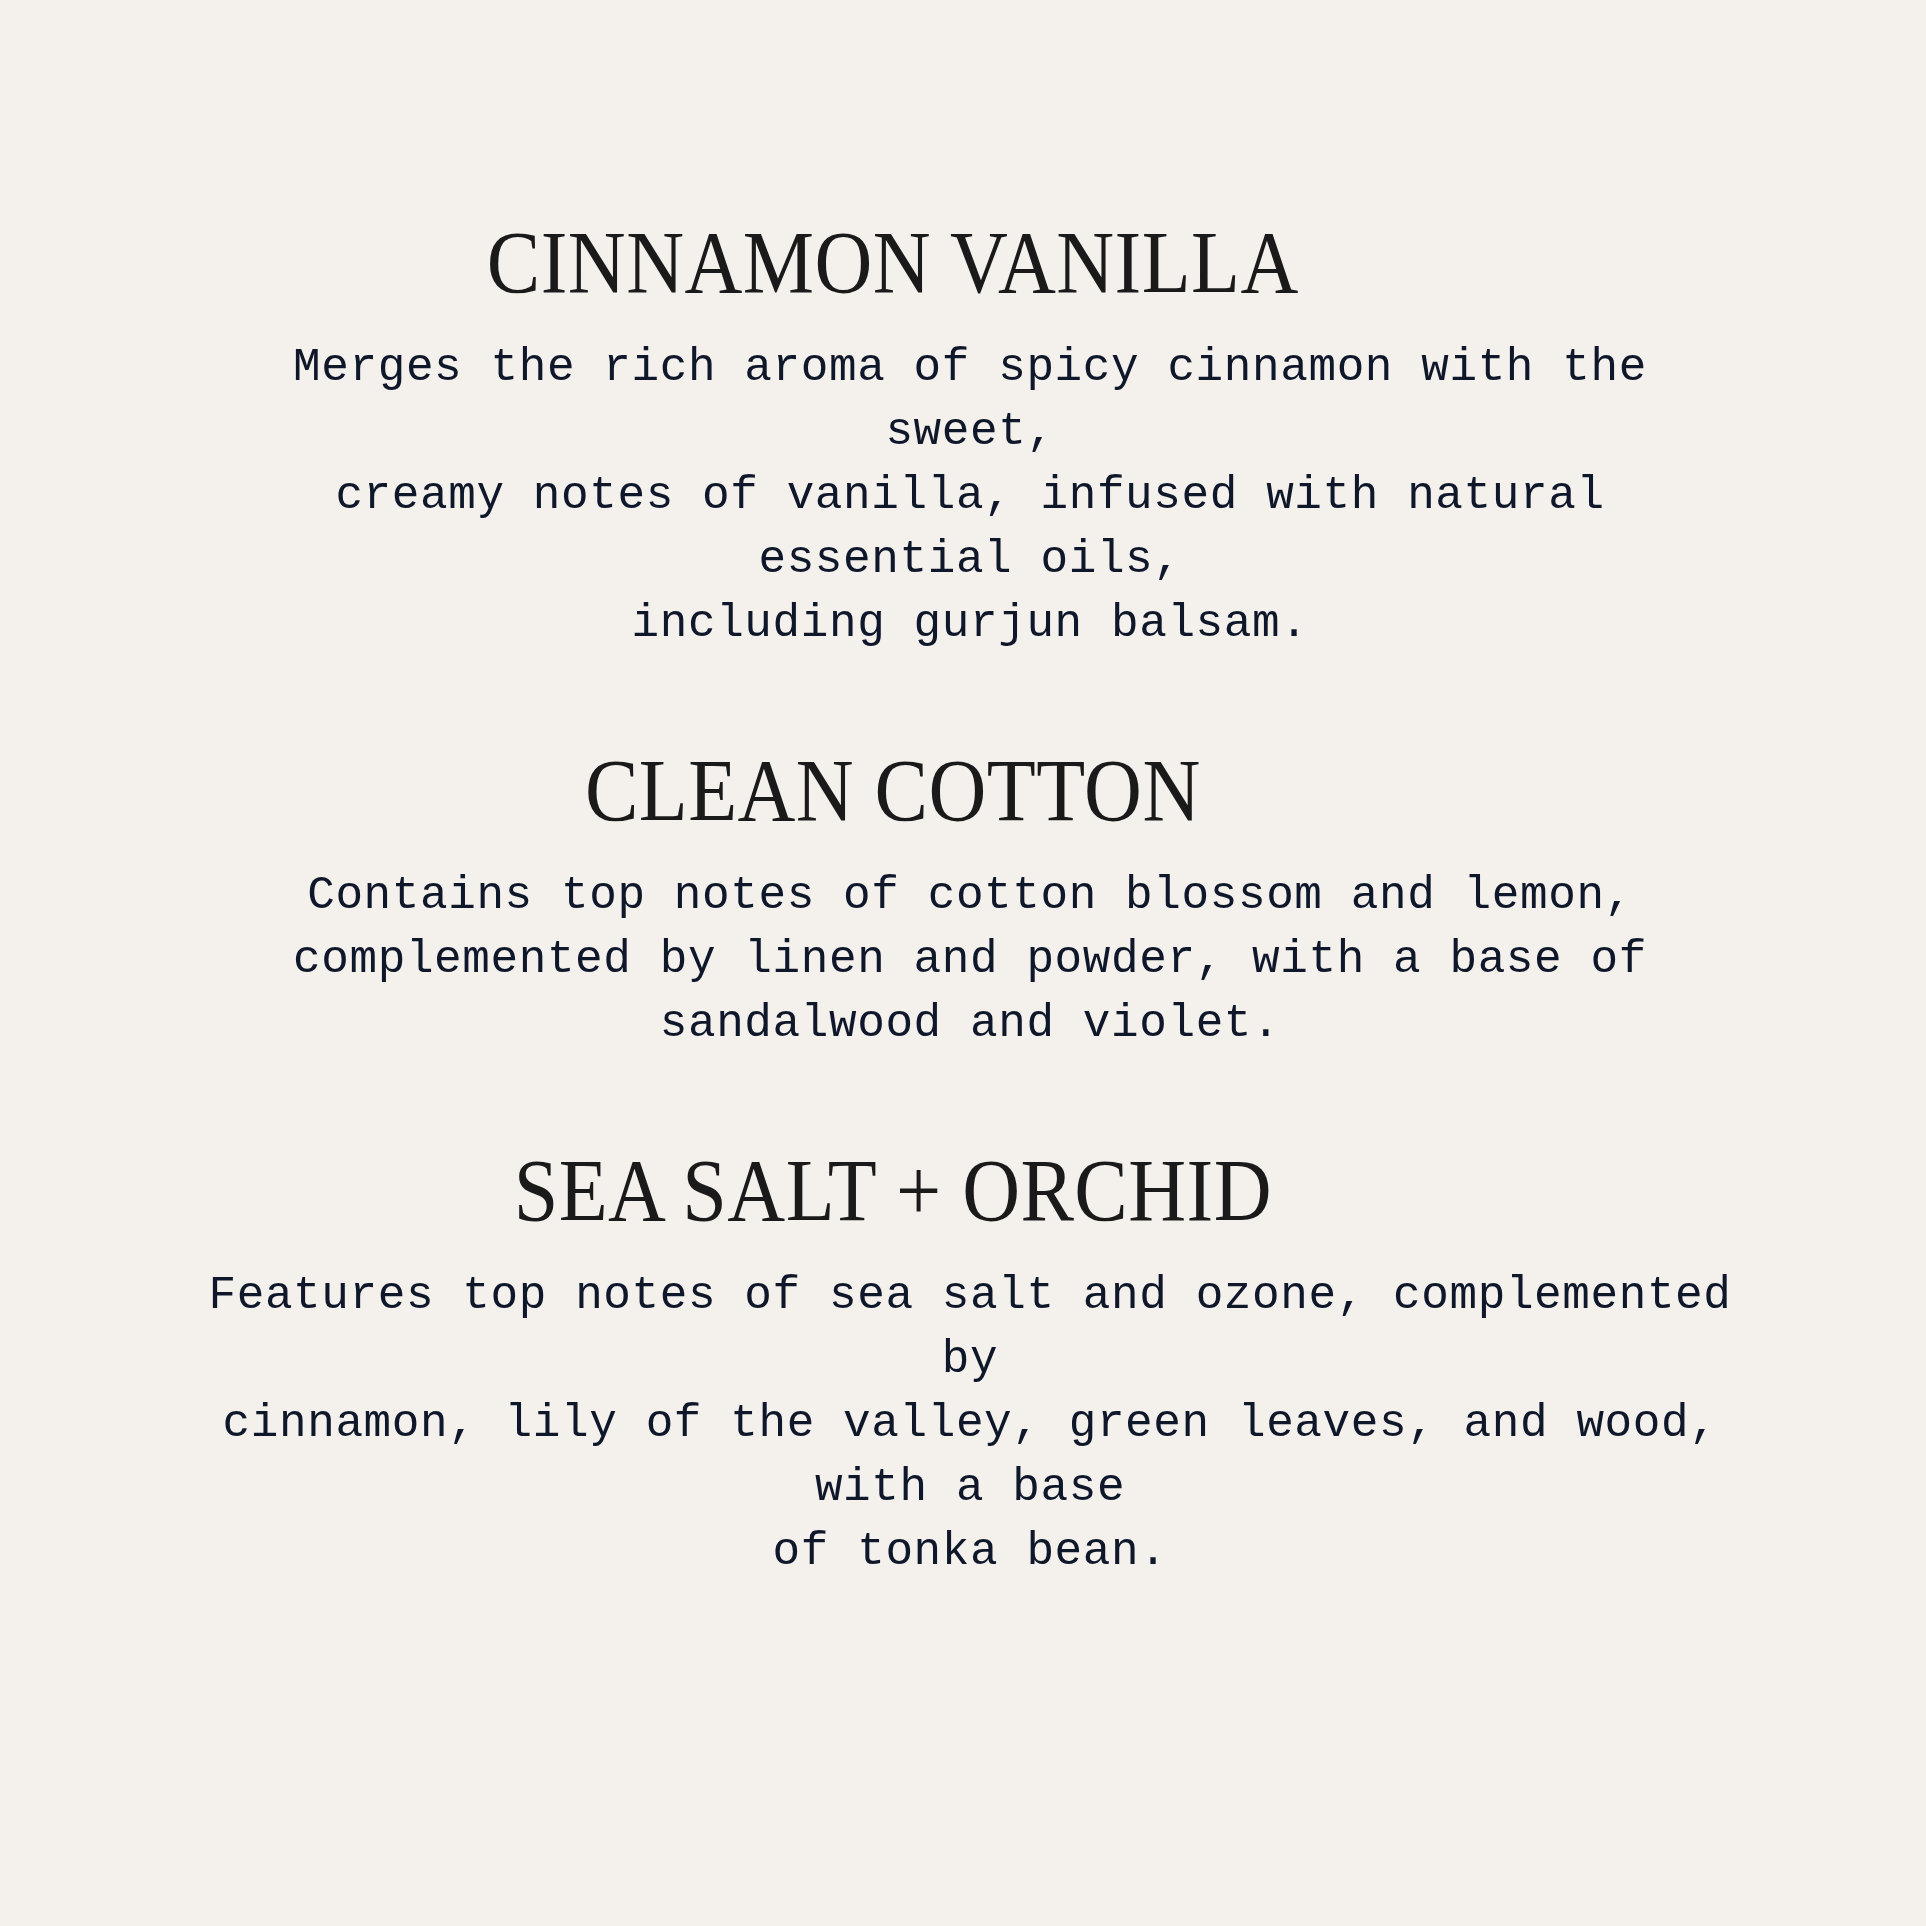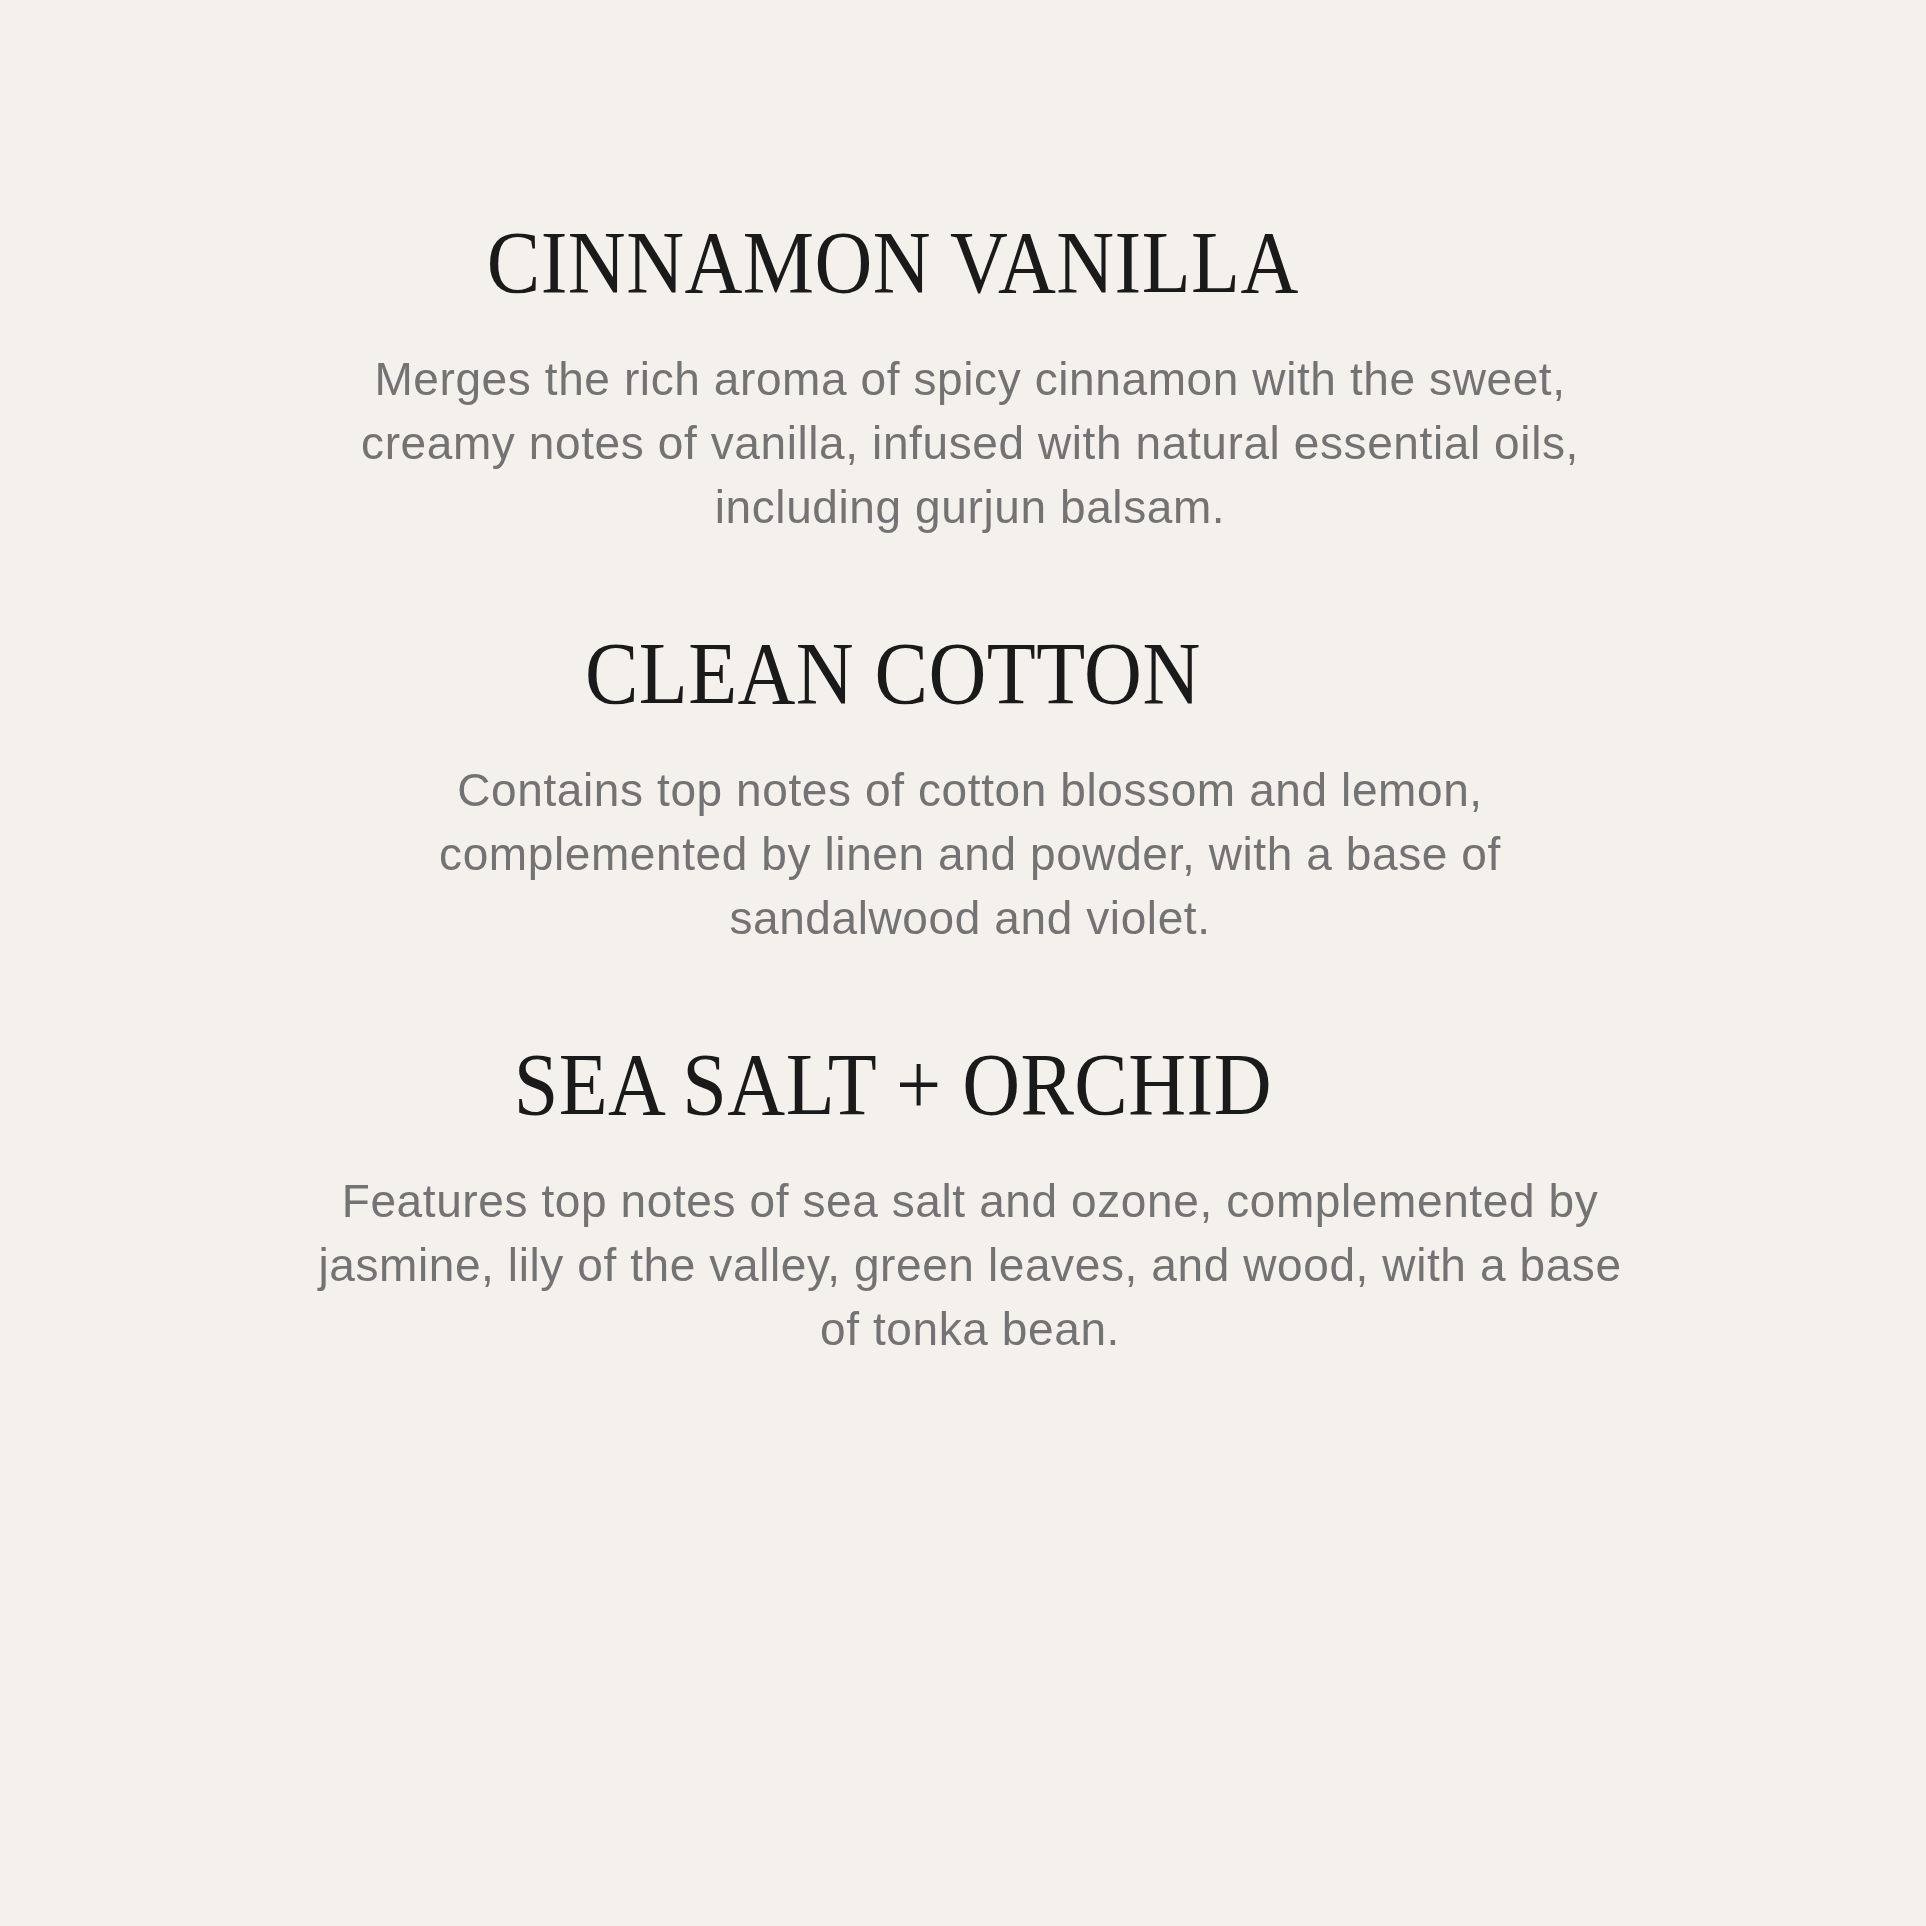--- a/index.html
+++ b/index.html
@@ -33,27 +33,27 @@
     font-size: 89px;
     line-height: 89px;
     letter-spacing: 0.5px;
     color: #1a1a1a;
     margin: 0;
     white-space: pre;
     transform: scaleX(0.9);
     transform-origin: 0 50%;
   }
   p.scent-description {
-    font-family: Liberation Sans, sans-serif;
+    font-family: Liberation Mono, monospace;
     font-weight: 300;
     font-size: 46px;
     line-height: 64px;
     letter-spacing: 0.6px;
-    color: #737373;
-    margin: 40px 0 0 0;
+    color: #0f172a;
+    margin: 29px 0 0 0;
     white-space: pre-line;
   }
 </style>
 </head>
 <body>
 
 <main class="content">
   <section class="scent">
     <h2 class="scent-heading">CINNAMON VANILLA</h2>
     <p class="scent-description">Merges the rich aroma of spicy cinnamon with the sweet,
@@ -64,18 +64,18 @@
   <section class="scent">
     <h2 class="scent-heading">CLEAN COTTON</h2>
     <p class="scent-description">Contains top notes of cotton blossom and lemon,
 complemented by linen and powder, with a base of
 sandalwood and violet.</p>
   </section>
 
   <section class="scent">
     <h2 class="scent-heading">SEA SALT + ORCHID</h2>
     <p class="scent-description">Features top notes of sea salt and ozone, complemented by
-jasmine, lily of the valley, green leaves, and wood, with a base
+cinnamon, lily of the valley, green leaves, and wood, with a base
 of tonka bean.</p>
   </section>
 
 </main>
 
 
 </body></html>

